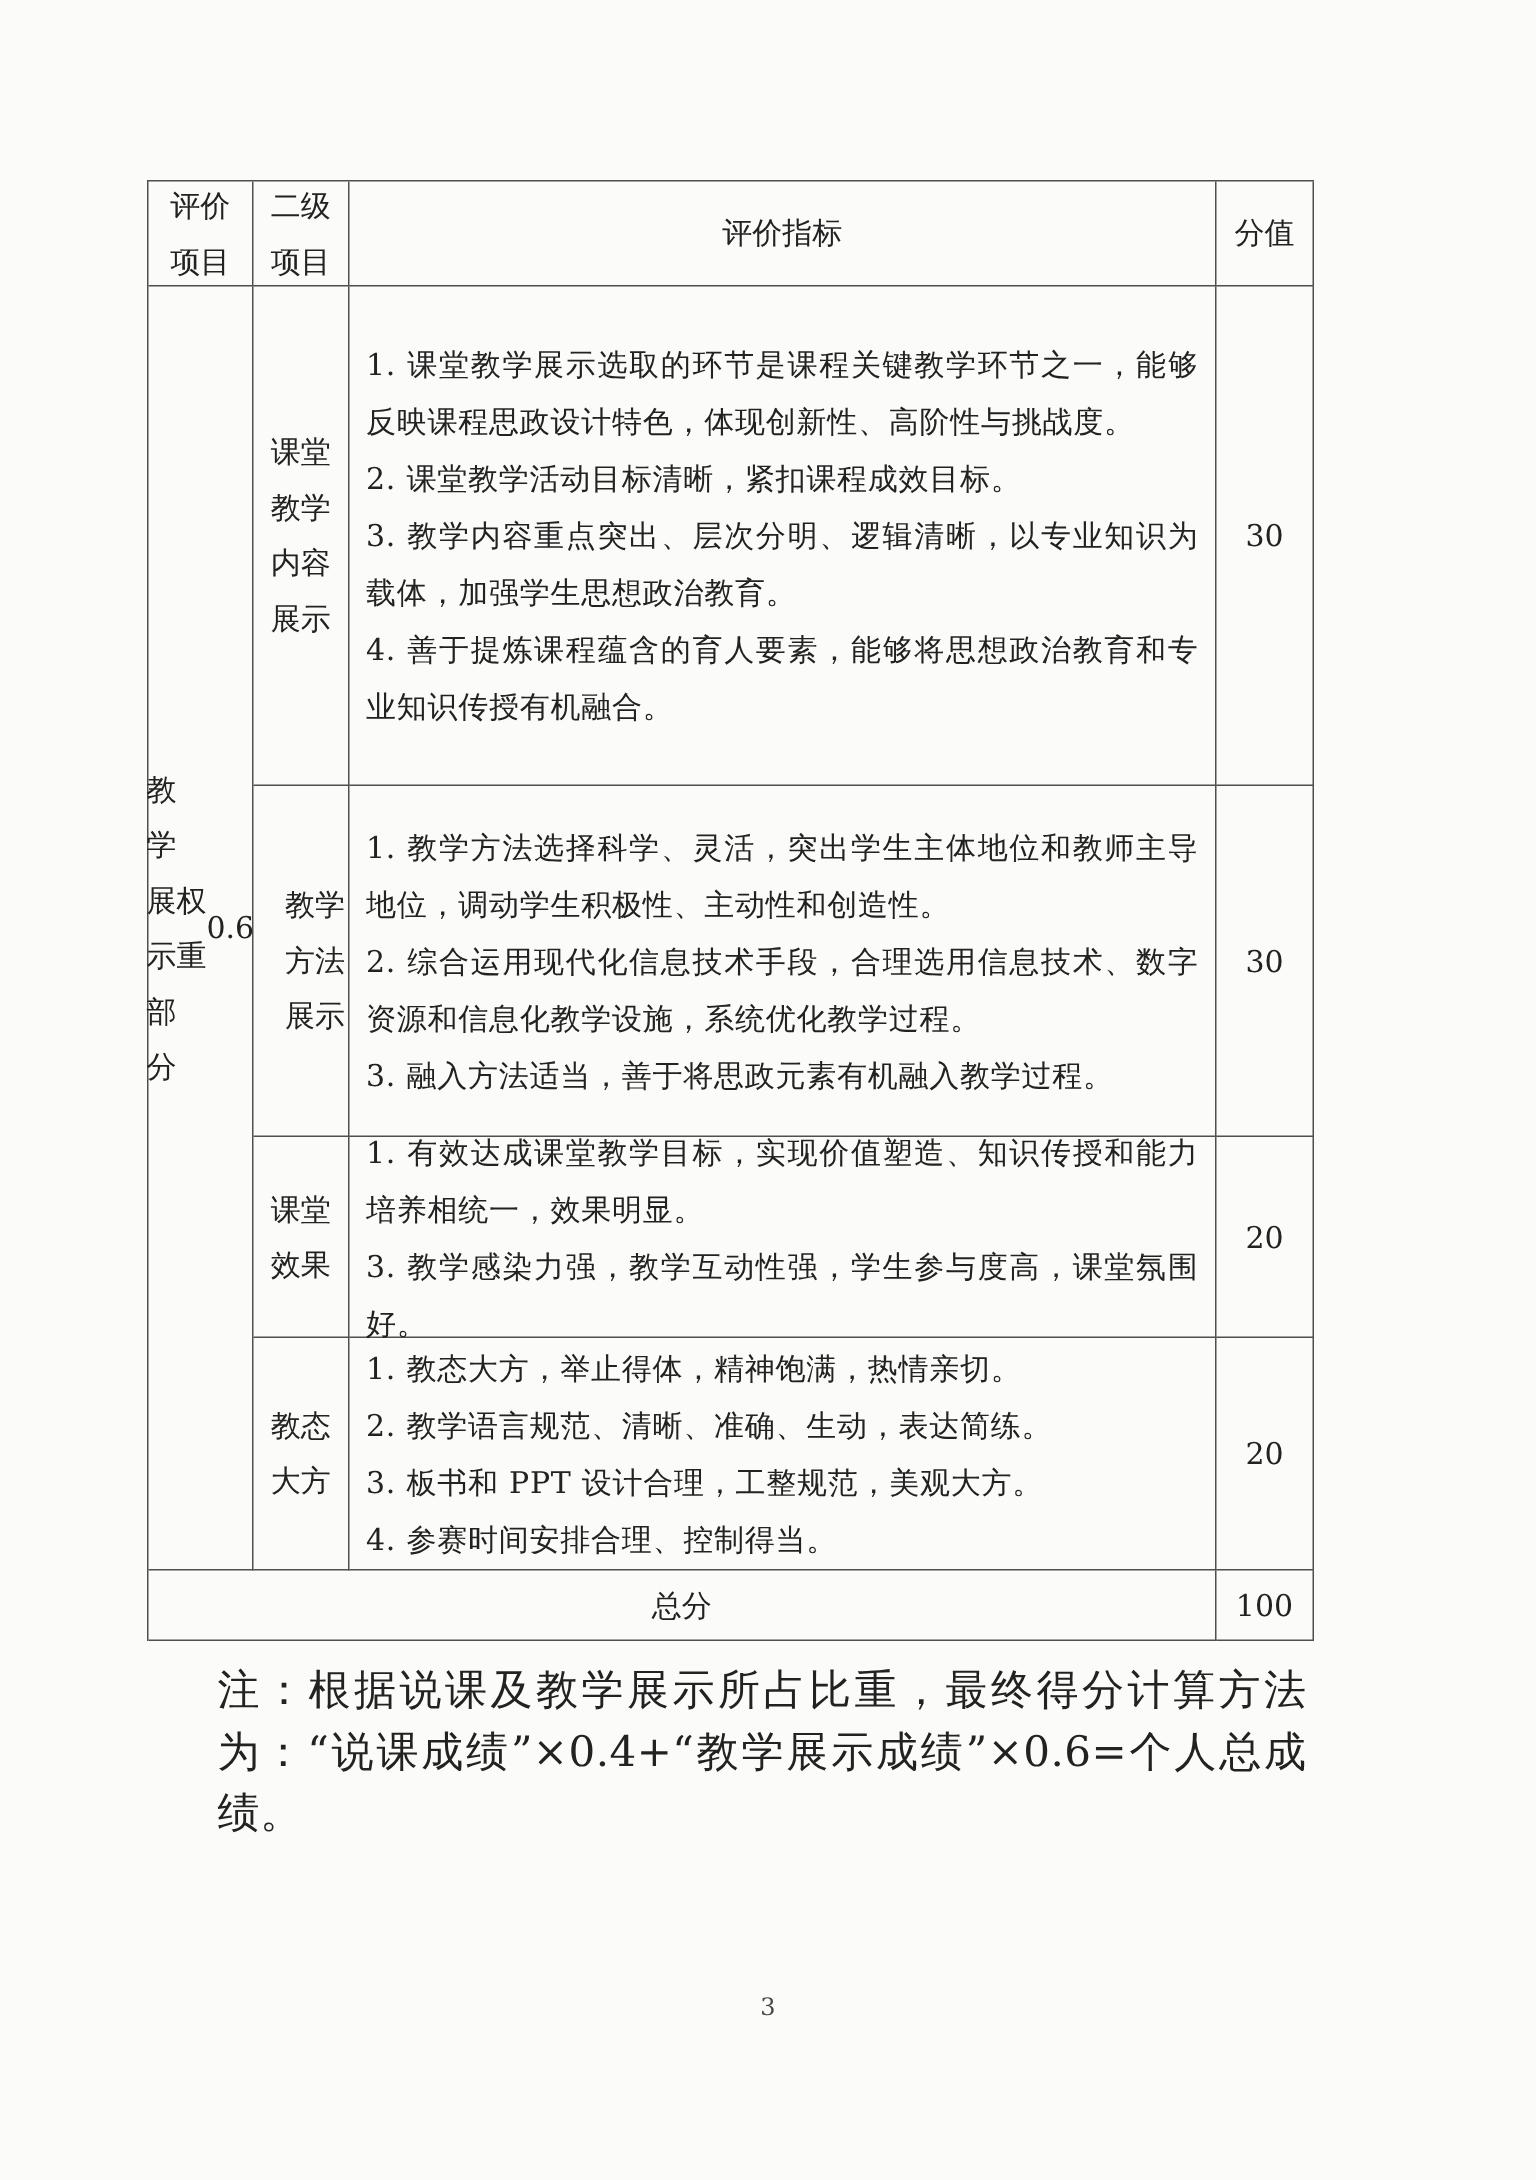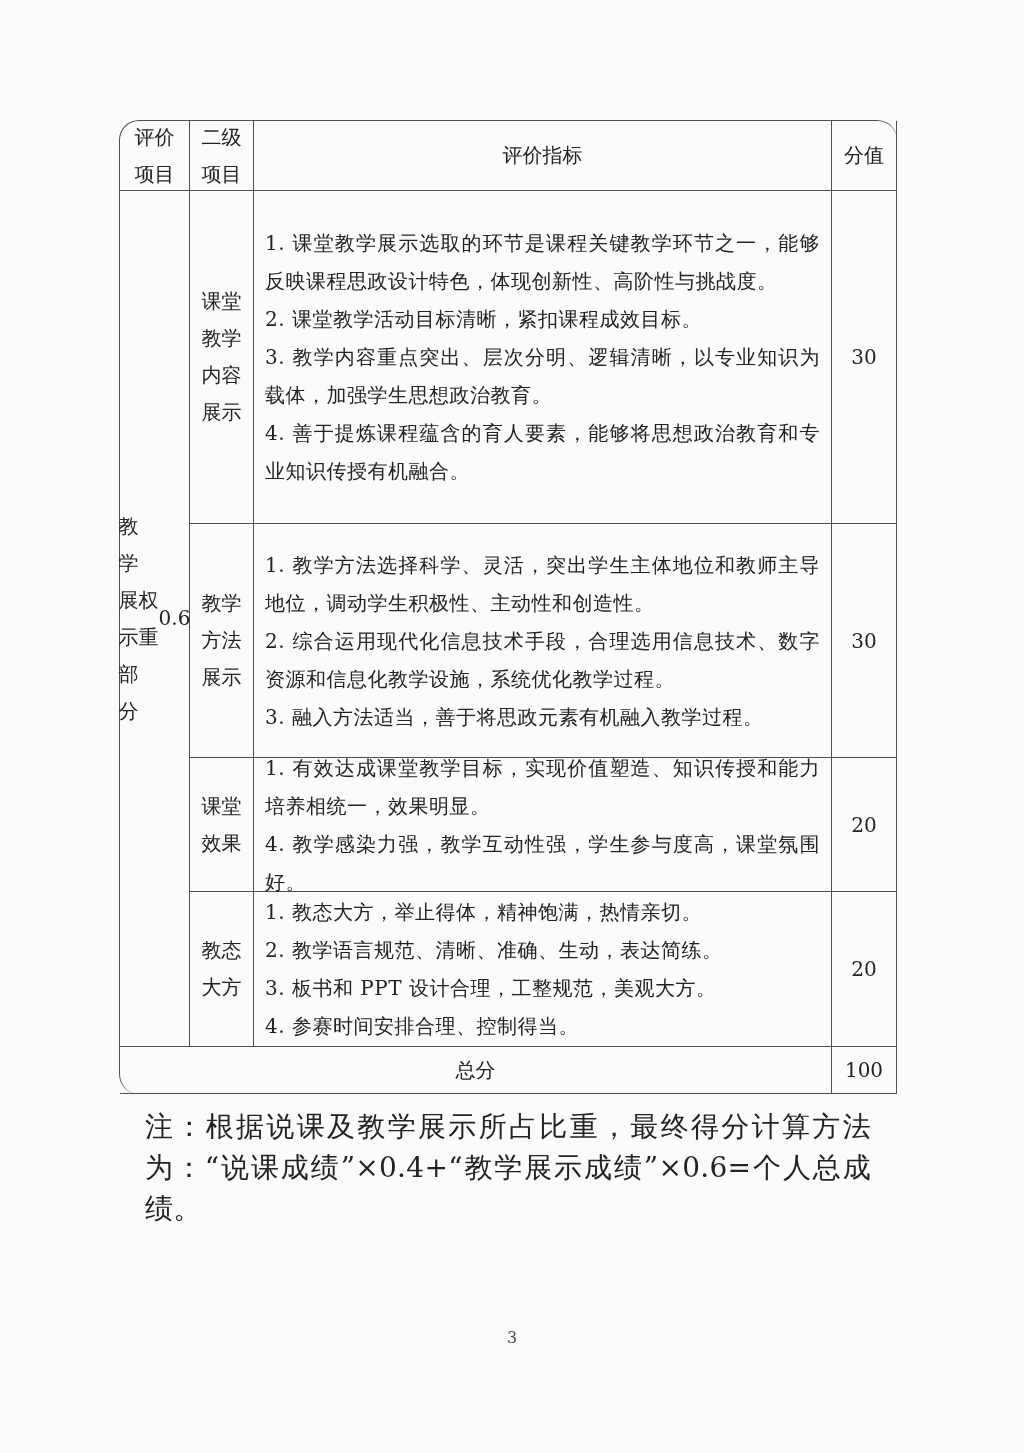--- a/index.html
+++ b/index.html
@@ -5,27 +5,26 @@
   html, body { margin:0; padding:0; }
   body {
     width:1024px; height:1453px;
     background:#fbfbf9;
     font-family:"DejaVu Serif", serif;
     color:#222;
     position:relative;
     overflow:hidden;
   }
   .rubric {
-    position:absolute; left:119px; top:120px;
+    position:absolute; left:98px; top:120px;
     display:grid;
     grid-template-columns:70px 64px 578px 65px;
     grid-template-rows:70px 333px 234px 134px 155px 47px;
     border-top:1.5px solid #4f4f4f;
     border-left:1.5px solid #4f4f4f;
-    border-radius:20px;
   }
   .cell {
     border-right:1.5px solid #4f4f4f;
     border-bottom:1.5px solid #4f4f4f;
     box-sizing:border-box;
     display:flex; align-items:center; justify-content:center;
     font-size:20px;
   }
   .stack {
     width:44px;
@@ -37,21 +36,21 @@
   .h-eval   { grid-area:1/1/2/2; }
   .h-sec    { grid-area:1/2/2/3;justify-content:center; }
   .h-ind    { grid-area:1/3/2/4; }
   .h-score  { grid-area:1/4/2/5;text-align:right; }
   .cat      { grid-area:2/1/6/2; }
   .cat .gap { height:40px; }
   .cat div  { line-height:1.85; }
   .sub-r1   { grid-area:2/2/3/3; }
   .ind-r1   { grid-area:2/3/3/4; }
   .score-r1 { grid-area:2/4/3/5; }
-  .sub-r2   { grid-area:3/2/4/3; }
+  .sub-r2   { grid-area:3/2/4/3;justify-content:flex-end; }
   .ind-r2   { grid-area:3/3/4/4; }
   .score-r2 { grid-area:3/4/4/5; }
   .sub-r3   { grid-area:4/2/5/3; }
   .ind-r3   { grid-area:4/3/5/4; }
   .score-r3 { grid-area:4/4/5/5; }
   .sub-r4   { grid-area:5/2/6/3; }
   .ind-r4   { grid-area:5/3/6/4; }
   .score-r4 { grid-area:5/4/6/5; }
   .total-label { grid-area:6/1/7/4;font-family:Liberation Serif, serif; }
   .total-score { grid-area:6/4/7/5;text-align:right; }
@@ -129,21 +128,21 @@
   </div>
   <div class="cell score-r2">
     <span>30</span>
   </div>
 
   <div class="cell sub-r3">
     <span class="stack">课堂效果</span>
   </div>
   <div class="cell ind ind-r3">
     <p>1. 有效达成课堂教学目标，实现价值塑造、知识传授和能力培养相统一，效果明显。</p>
-    <p>4. 教学感染力强，教学互动性强，学生参与度高，课堂氛围好。</p>
+    <p>3. 教学感染力强，教学互动性强，学生参与度高，课堂氛围好。</p>
   </div>
   <div class="cell score-r3">
     <span>20</span>
   </div>
 
   <div class="cell sub-r4">
     <span class="stack">教态大方</span>
   </div>
   <div class="cell ind ind-r4">
     <p>1. 教态大方，举止得体，精神饱满，热情亲切。</p>

